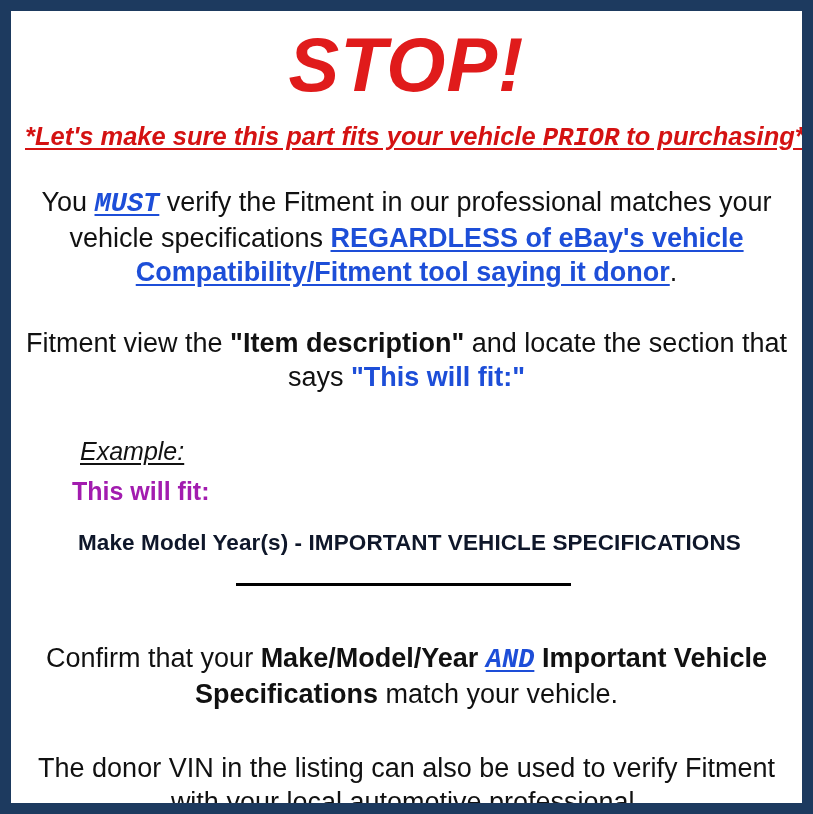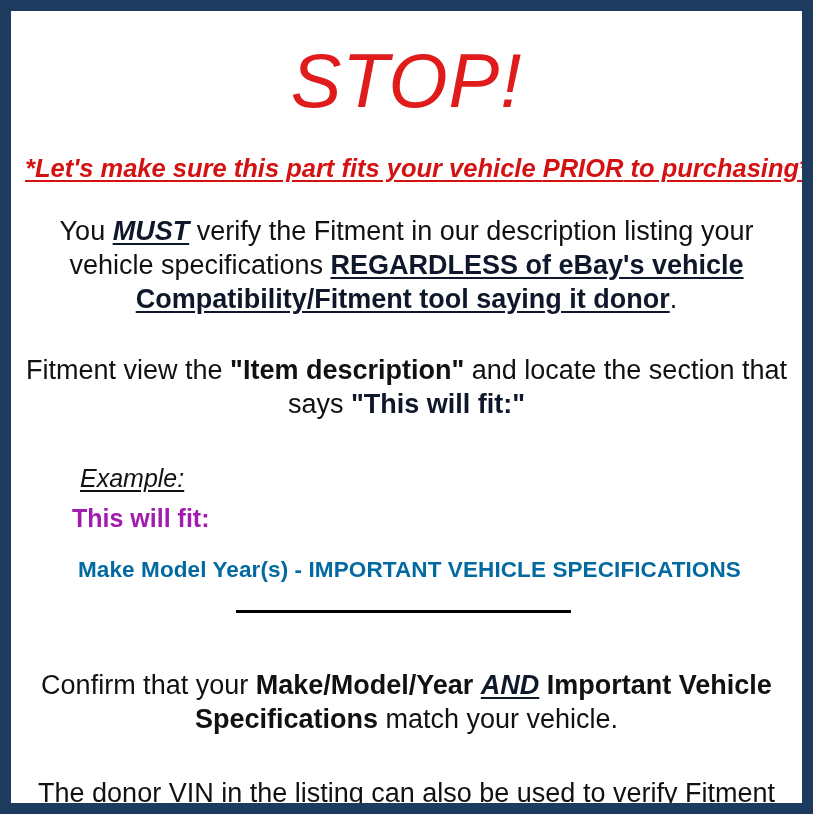--- a/index.html
+++ b/index.html
@@ -26,26 +26,26 @@
     position: relative;
     width: 100%;
     height: 100%;
     background: #ffffff;
     box-sizing: border-box;
     padding: 0 14px;
   }
 
   
   .stop-heading {
-    margin: 16px;
+    margin: 0;
     padding-top: 12px;
     text-align: center;
     font-size: 76px;
     line-height: 84px;
-    font-weight: normal;
+    font-weight: bold;
     font-style: italic;
     color: #e01b1b;
     letter-spacing: 1px;
   }
 
   
   .subtitle-line {
     margin: 0;
     padding-top: 14px;
     text-align: center;
@@ -70,23 +70,23 @@
     text-align: center;
     color: #111111;
     font-size: 27px;
     line-height: 34px;
   }
   .para-verify  { padding-top: 31px; }
   .para-view    { padding-top: 37px; }
   .para-confirm { padding-top: 44px; }
   .para-vin     { padding-top: 40px; }
 
-  .rd          { color: #0f172a; }
+  .rd          { color: #1d4ed8; }
   .bold        { font-weight: bold; }
-  .ital        { font-style: italic; }
+  .ital        { font-style: italic; font-family: Liberation Mono, monospace; }
   .uline       { text-decoration: underline; text-underline-offset: 3px; }
   .blk         { color: #111111; }
 
   
   .example-block {
     padding-top: 34px;
     padding-left: 47px;
     text-align: left;
   }
   .example-label {
@@ -107,21 +107,21 @@
     font-weight: bold;
     color: #a21caf;
   }
   .example-spec {
     margin: 0;
     padding-top: 22px;
     padding-left: 6px;
     font-size: 22.5px;
     line-height: 28px;
     font-weight: bold;
-    color: #0369a1;
+    color: #0f172a;
     letter-spacing: 0.1px;
   }
 
   
   .divider-wrap {
     padding-top: 26px;
     height: 14px;
   }
   .divider-rule {
     width: 335px;
@@ -148,21 +148,21 @@
 <div class="notice-frame">
   <div class="notice-inner">
 
     <h1 class="stop-heading">STOP!</h1>
 
     <p class="subtitle-line">
       <span class="u">*Let's make sure this part fits your vehicle </span><span class="u ital">PRIOR</span><span class="u"> to purchasing*</span>
     </p>
 
     <p class="para para-verify">
-      <span>You </span><span class="rd bold ital uline">MUST</span><span> verify the Fitment in our description listing your vehicle specifications </span><span class="rd bold uline">REGARDLESS of eBay's vehicle Compatibility/Fitment tool saying it donor</span><span class="blk">.</span>
+      <span>You </span><span class="rd bold ital uline">MUST</span><span> verify the Fitment in our professional matches your vehicle specifications </span><span class="rd bold uline">REGARDLESS of eBay's vehicle Compatibility/Fitment tool saying it donor</span><span class="blk">.</span>
     </p>
 
     <p class="para para-view">
       <span>Fitment view the </span><span class="bold">"Item description"</span><span> and locate the section that says </span><span class="rd bold">"This will fit:"</span>
     </p>
 
     <div class="example-block">
       <div><span class="example-label">Example:</span></div>
       <p class="example-fit">This will fit:</p>
       <p class="example-spec">Make Model Year(s) - IMPORTANT VEHICLE SPECIFICATIONS</p>

